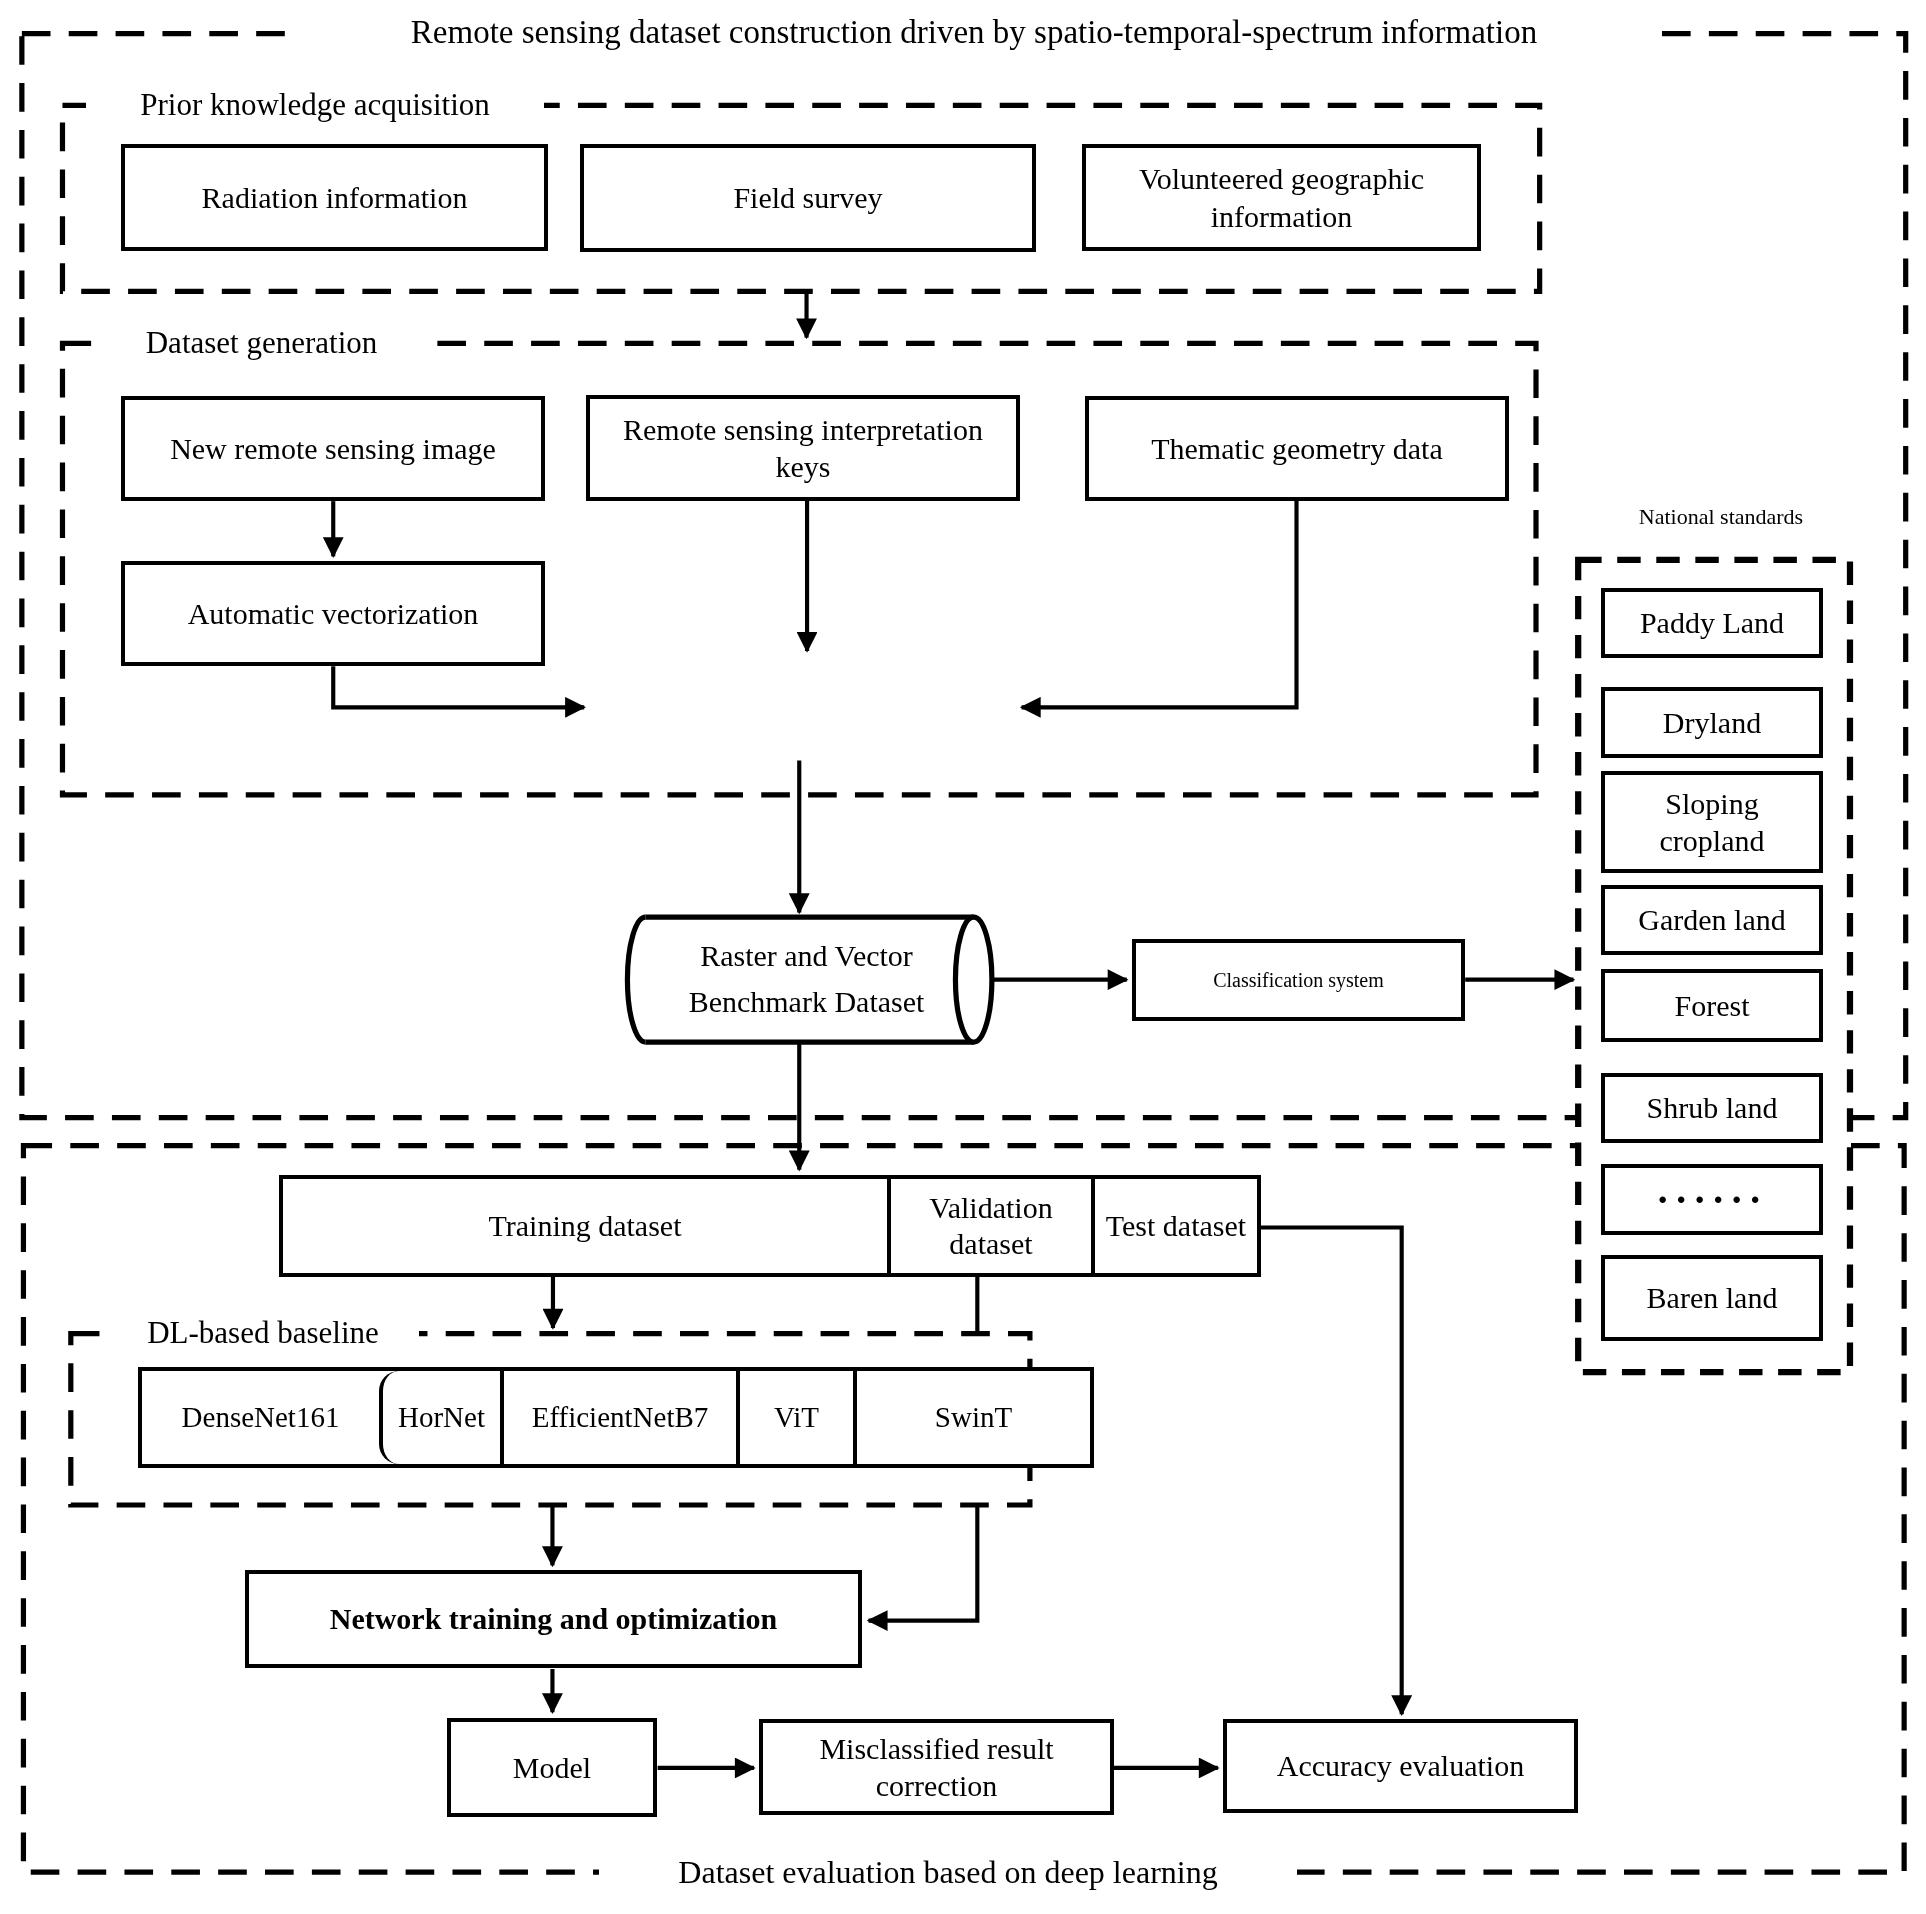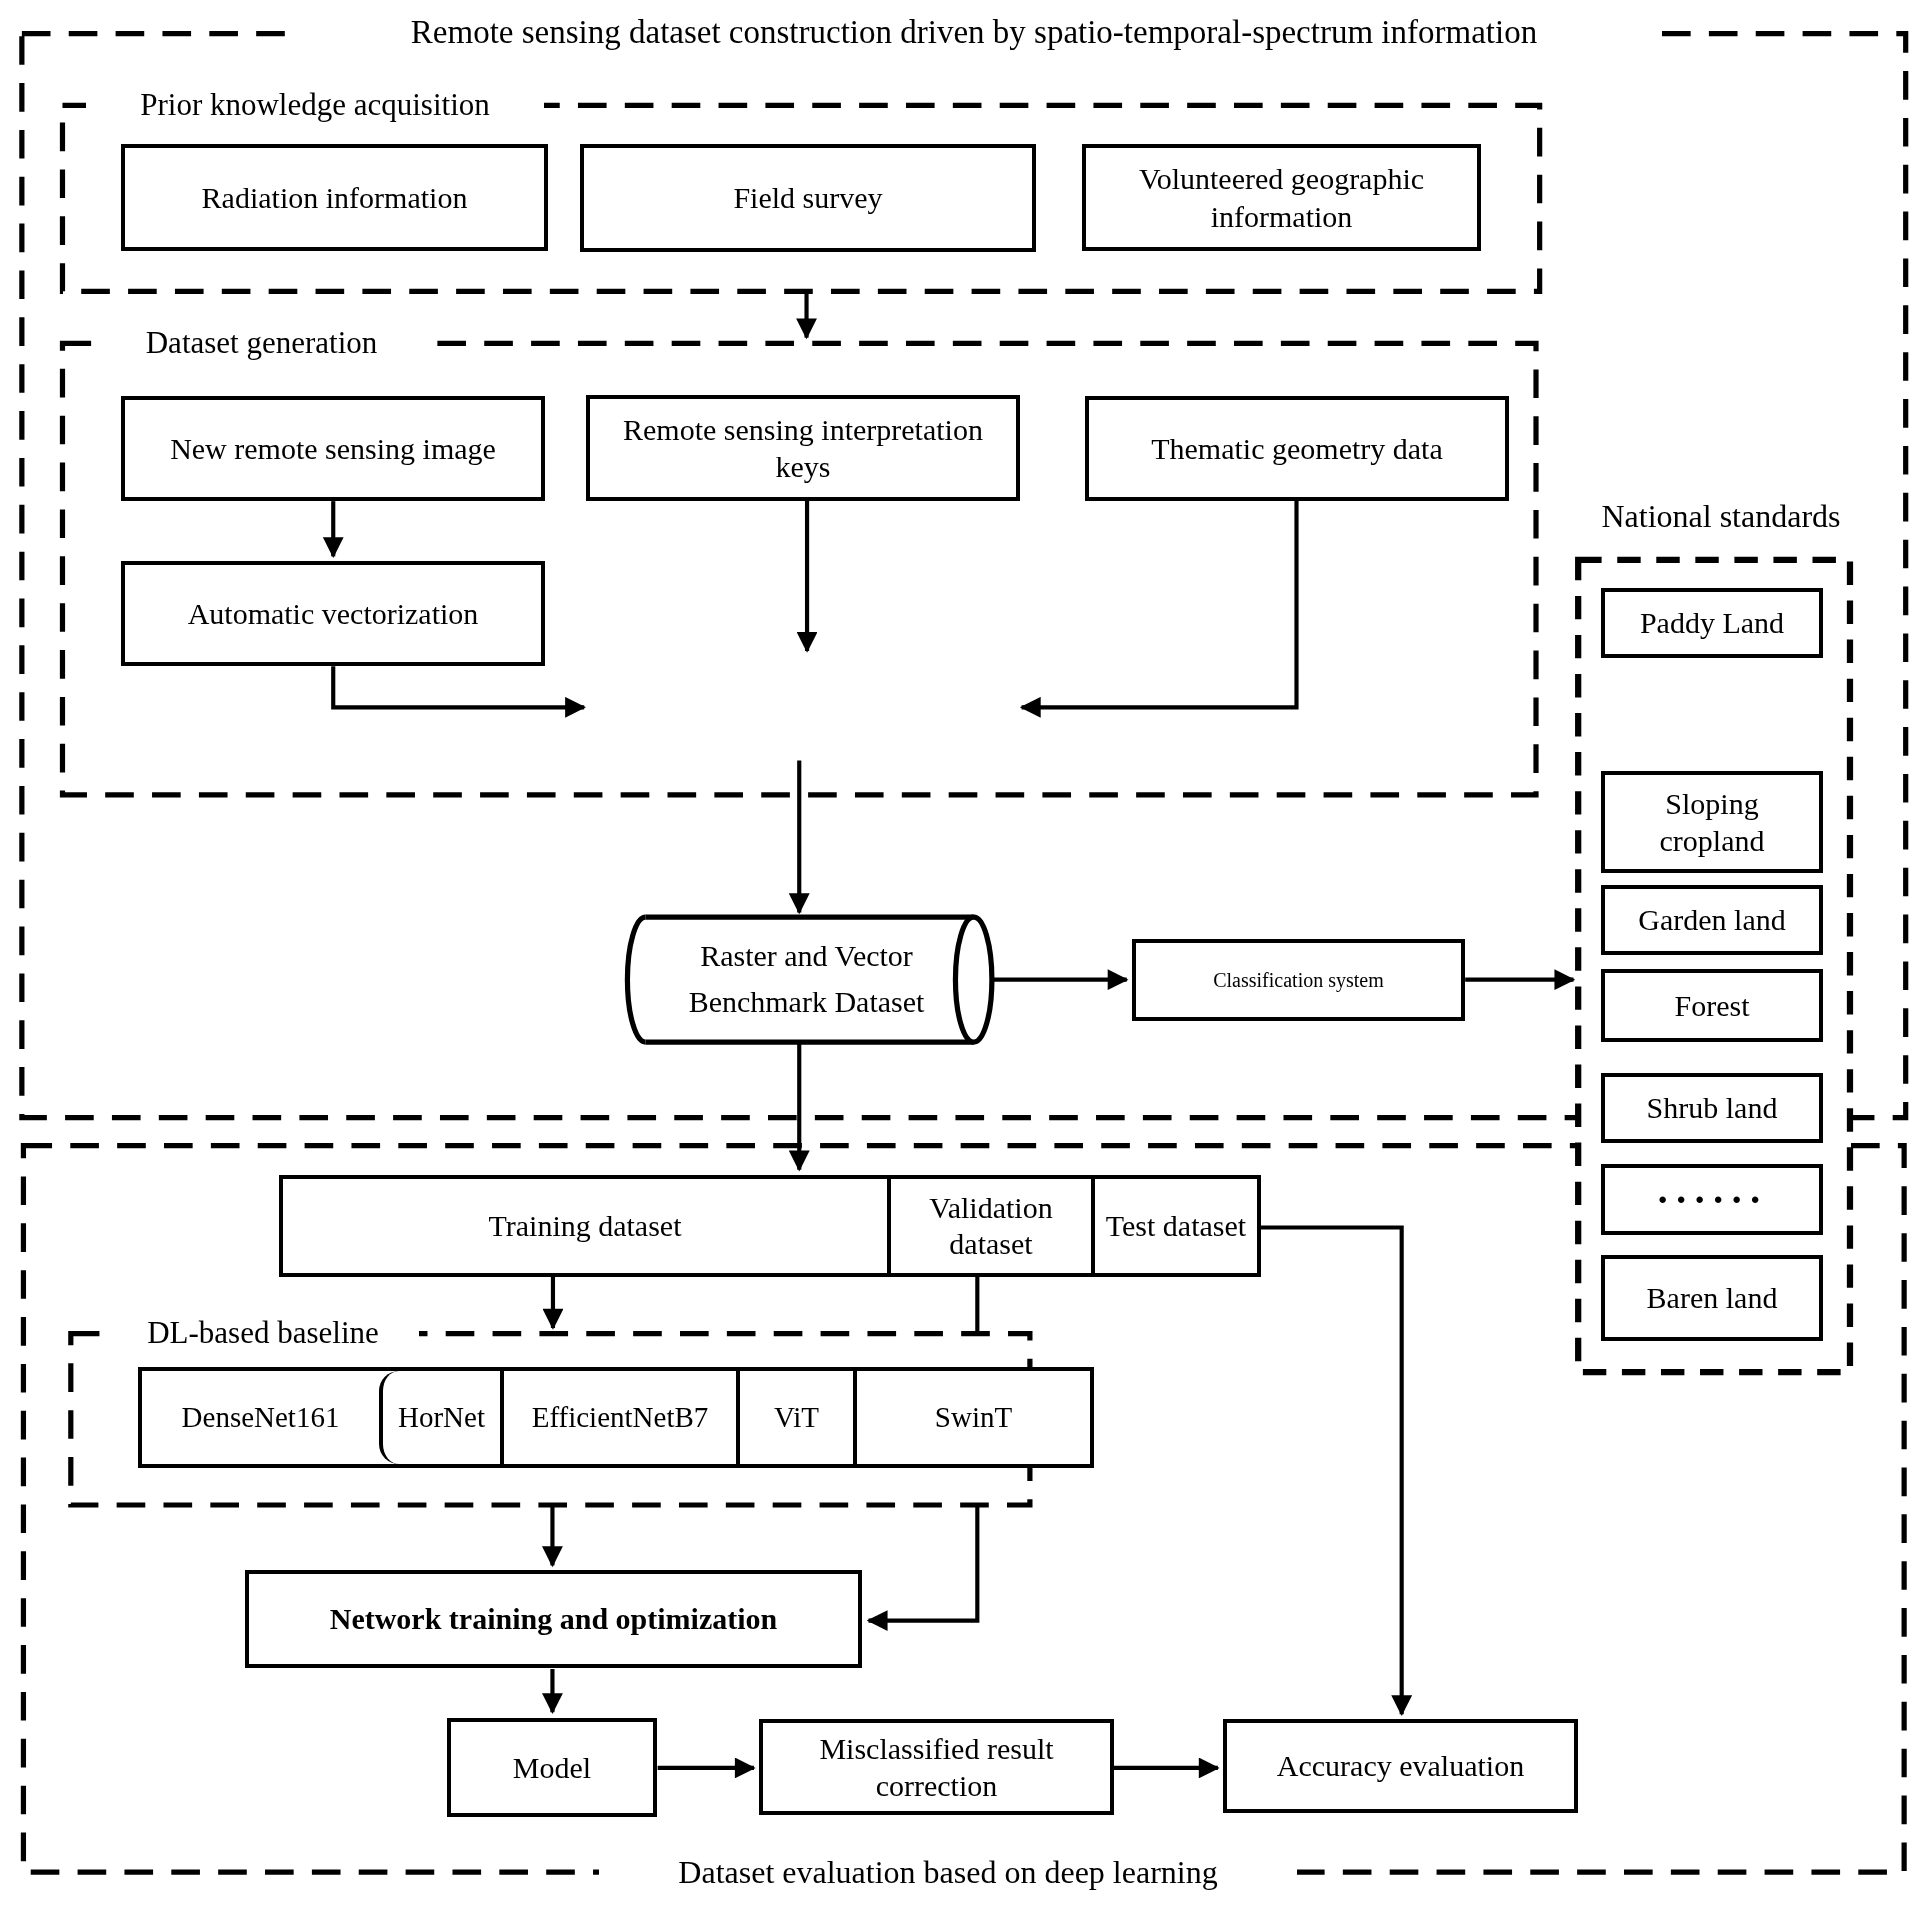--- a/index.html
+++ b/index.html
@@ -44,21 +44,21 @@
   .masked{background:#ffffff;}
   .cyltext{
     position:absolute;z-index:2;
     display:flex;align-items:center;justify-content:center;
     text-align:center;font-size:30px;line-height:1.55;
   }
   .bold{font-weight:bold;}
   .dots{font-size:40px;font-weight:bold;letter-spacing:5.2px;padding-left:5.2px;}
   #title{font-size:33px;}
   #eval-label{font-size:32px;}
-  #natl-label{font-size:32px;text-align:right;}
+  #natl-label{font-size:22px;text-align:right;}
 </style>
 </head>
 <body>
 
 <div id="canvas">
 
   <svg id="wires" width="1926" height="1915" viewBox="0 0 3699 3677">
     <defs>
       <marker id="arw" viewBox="0 0 12 12" refX="11" refY="6" markerWidth="46" markerHeight="40" orient="auto" markerUnits="userSpaceOnUse">
         <path d="M0,0 L12,6 L0,12 Z" fill="#000"></path>
@@ -121,20 +121,21 @@
   <div class="box" style="left:121px;top:396px;width:424px;height:105px;">New remote sensing image</div>
   <div class="box" style="left:586px;top:395px;width:434px;height:106px;">Remote sensing interpretation keys</div>
   <div class="box" style="left:1085px;top:396px;width:424px;height:105px;">Thematic geometry data</div>
   <div class="box" style="left:121px;top:561px;width:424px;height:105px;">Automatic vectorization</div>
 
   <div class="cyltext" style="left:653px;top:924px;width:307px;height:110px;">Raster and Vector Benchmark Dataset</div>
 
   <div class="box" style="left:1132px;top:939px;width:333px;height:82px;font-size:20px;">Classification system</div>
 
   <div class="box" style="left:1601px;top:588px;width:222px;height:70px;">Paddy Land</div>
+  <div class="box" style="left:1601px;top:687px;width:222px;height:71px;">Dryland</div>
   <div class="box" style="left:1601px;top:771px;width:222px;height:102px;">Sloping cropland</div>
   <div class="box" style="left:1601px;top:885px;width:222px;height:70px;">Garden land</div>
   <div class="box" style="left:1601px;top:969px;width:222px;height:73px;">Forest</div>
   <div class="box" style="left:1601px;top:1073px;width:222px;height:70px;">Shrub land</div>
   <div class="box dots" style="left:1601px;top:1164px;width:222px;height:71px;">······</div>
   <div class="box" style="left:1601px;top:1255px;width:222px;height:86px;">Baren land</div>
 
   <div class="rowbox" style="left:279px;top:1175px;width:982px;height:102px;">
     <div class="cell" style="flex:0 0 604px;">Training dataset</div>
     <div class="cell" style="flex:0 0 204px;">Validation dataset</div>

